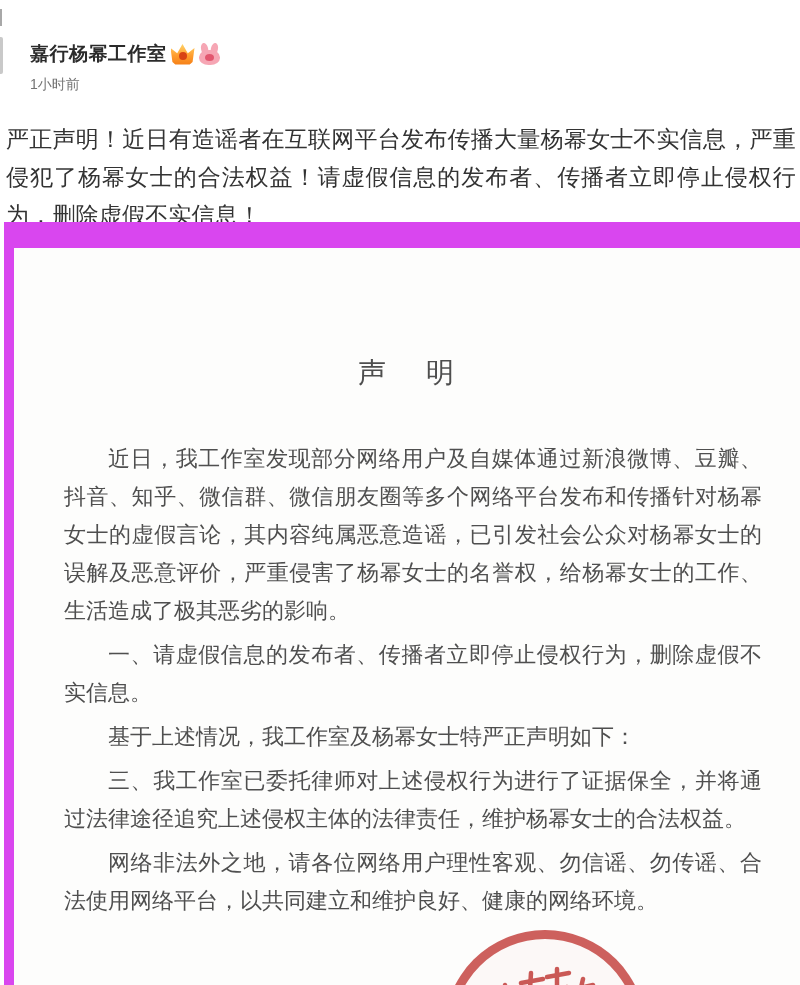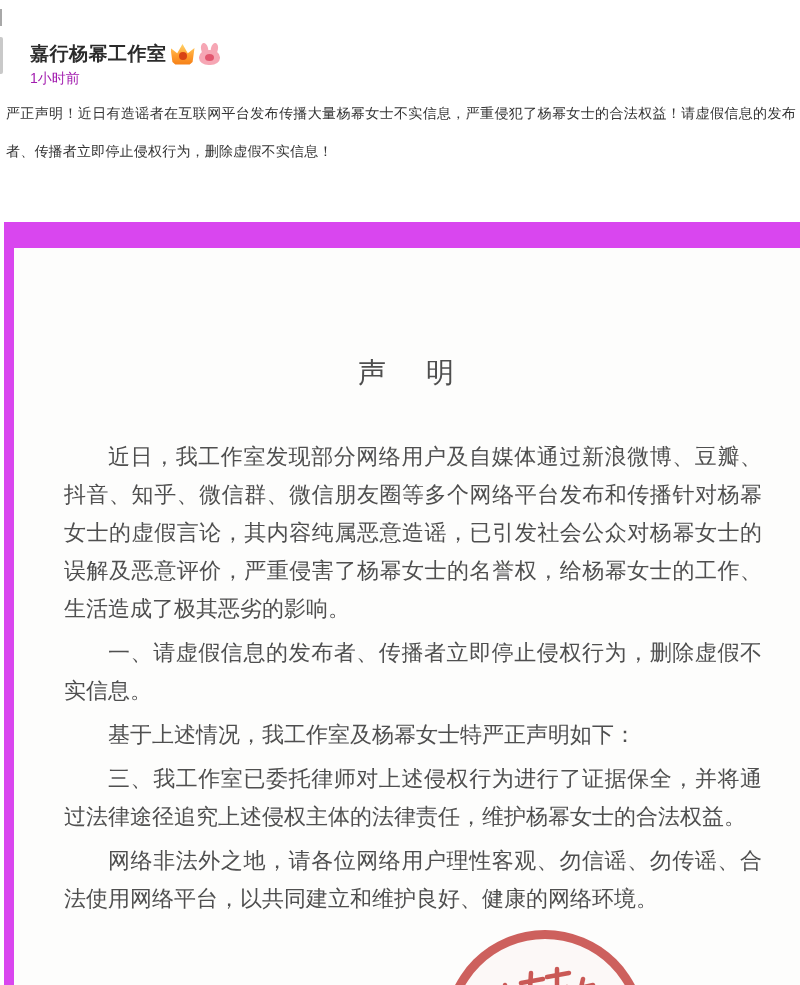--- a/index.html
+++ b/index.html
@@ -58,31 +58,31 @@
   .badge-rabbit .ear-left  { left: 2px;  transform: rotate(-12deg); }
   .badge-rabbit .ear-right { right: 2px; transform: rotate(12deg); }
   .badge-rabbit .face {
     position: absolute; left: 6px; top: 4px;
     width: 9px; height: 7px;
     border-radius: 50%;
     background: #e2566e;
   }
   .timestamp {
     position: absolute;
-    left: 30px; top: 70px;
+    left: 30px; top: 76px;
     font-size: 14px;
-    color: #a21caf;
+    color: #737373;
   }
 
   
   .post-text {
     position: absolute;
-    left: 6px; top: 94px;
+    left: 6px; top: 120px;
     width: 790px;
-    font-size: 14px;
+    font-size: 23px;
     line-height: 38px;
     color: #333333;
     letter-spacing: 0.2px;
     text-align: justify;
   }
 
   
   .attachment {
     position: absolute;
     left: 4px; top: 222px;
@@ -104,21 +104,21 @@
     font-size: 28px;
     font-weight: 400;
     color: #4e4e4e;
     letter-spacing: 6px;
   }
   .doc-body {
     margin-top: 48px;
     padding: 0 42px 0 50px;
   }
   .doc-body p {
-    font-family: Liberation Mono, monospace;
+    font-family: Liberation Serif, serif;
     font-size: 22px;
     line-height: 38px;
     color: #4f4f4f;
     text-indent: 2em;
     text-align: justify;
     margin-bottom: 6px;
   }
 
   
   .seal {

